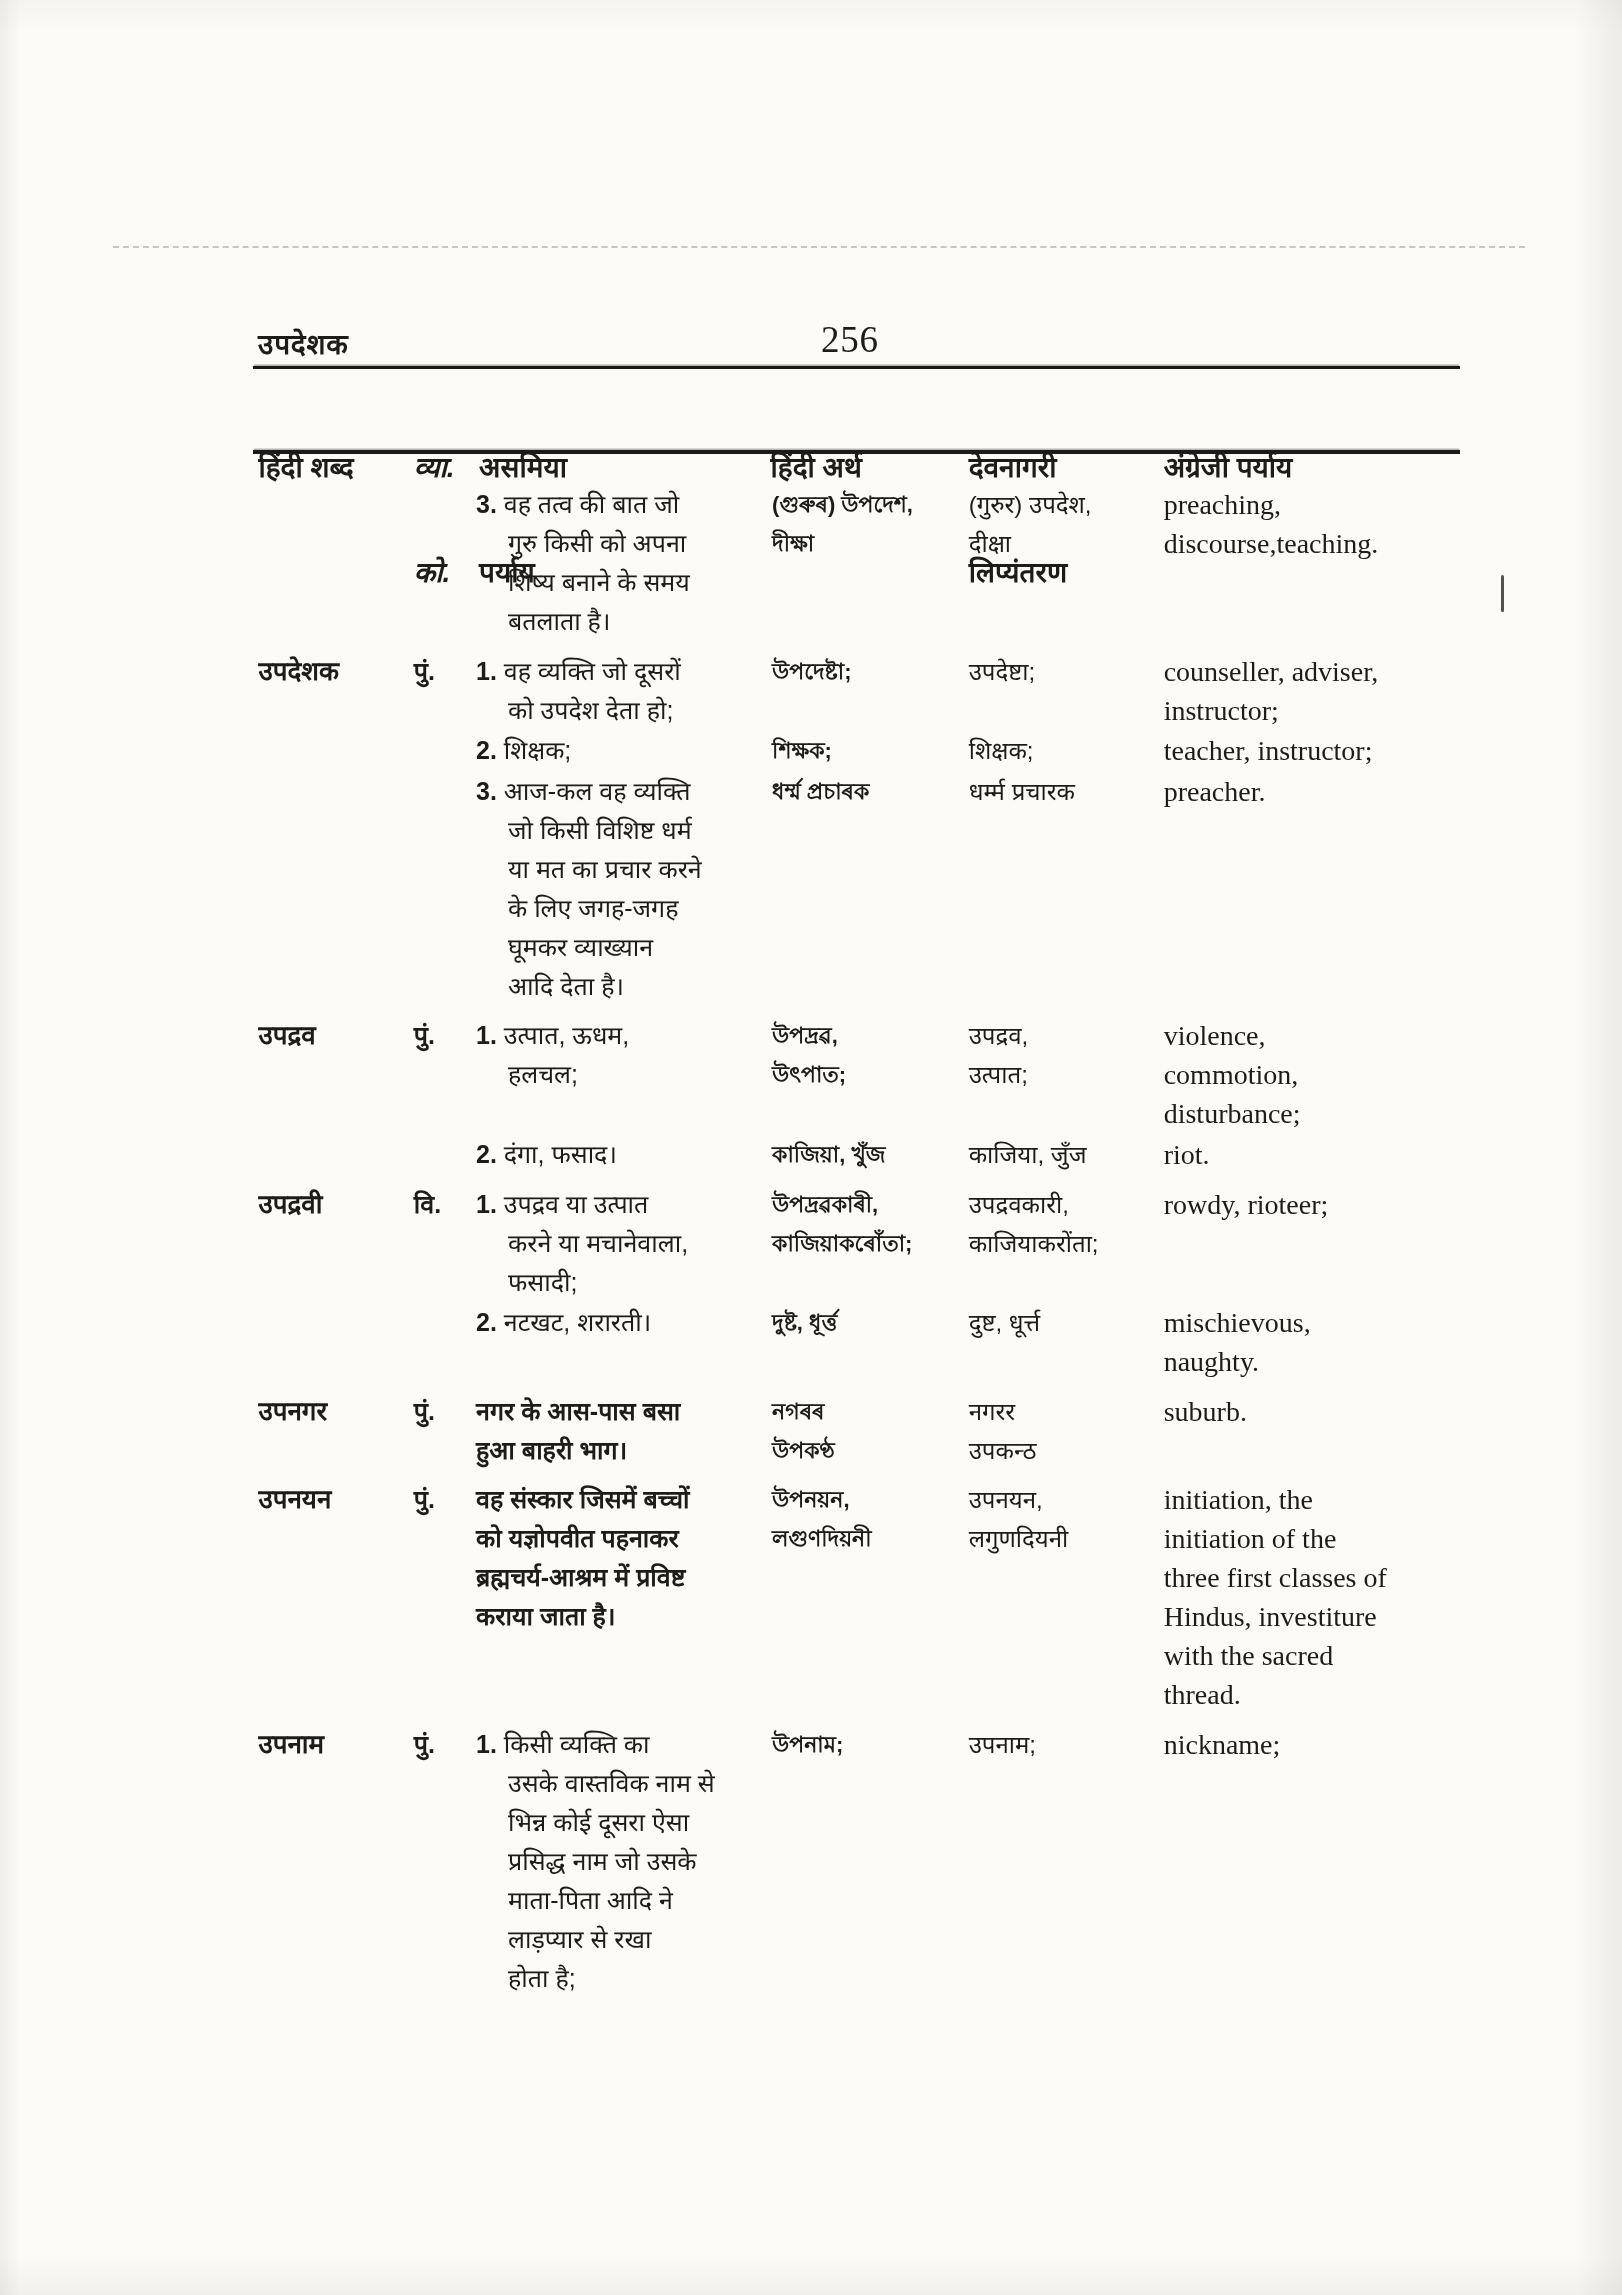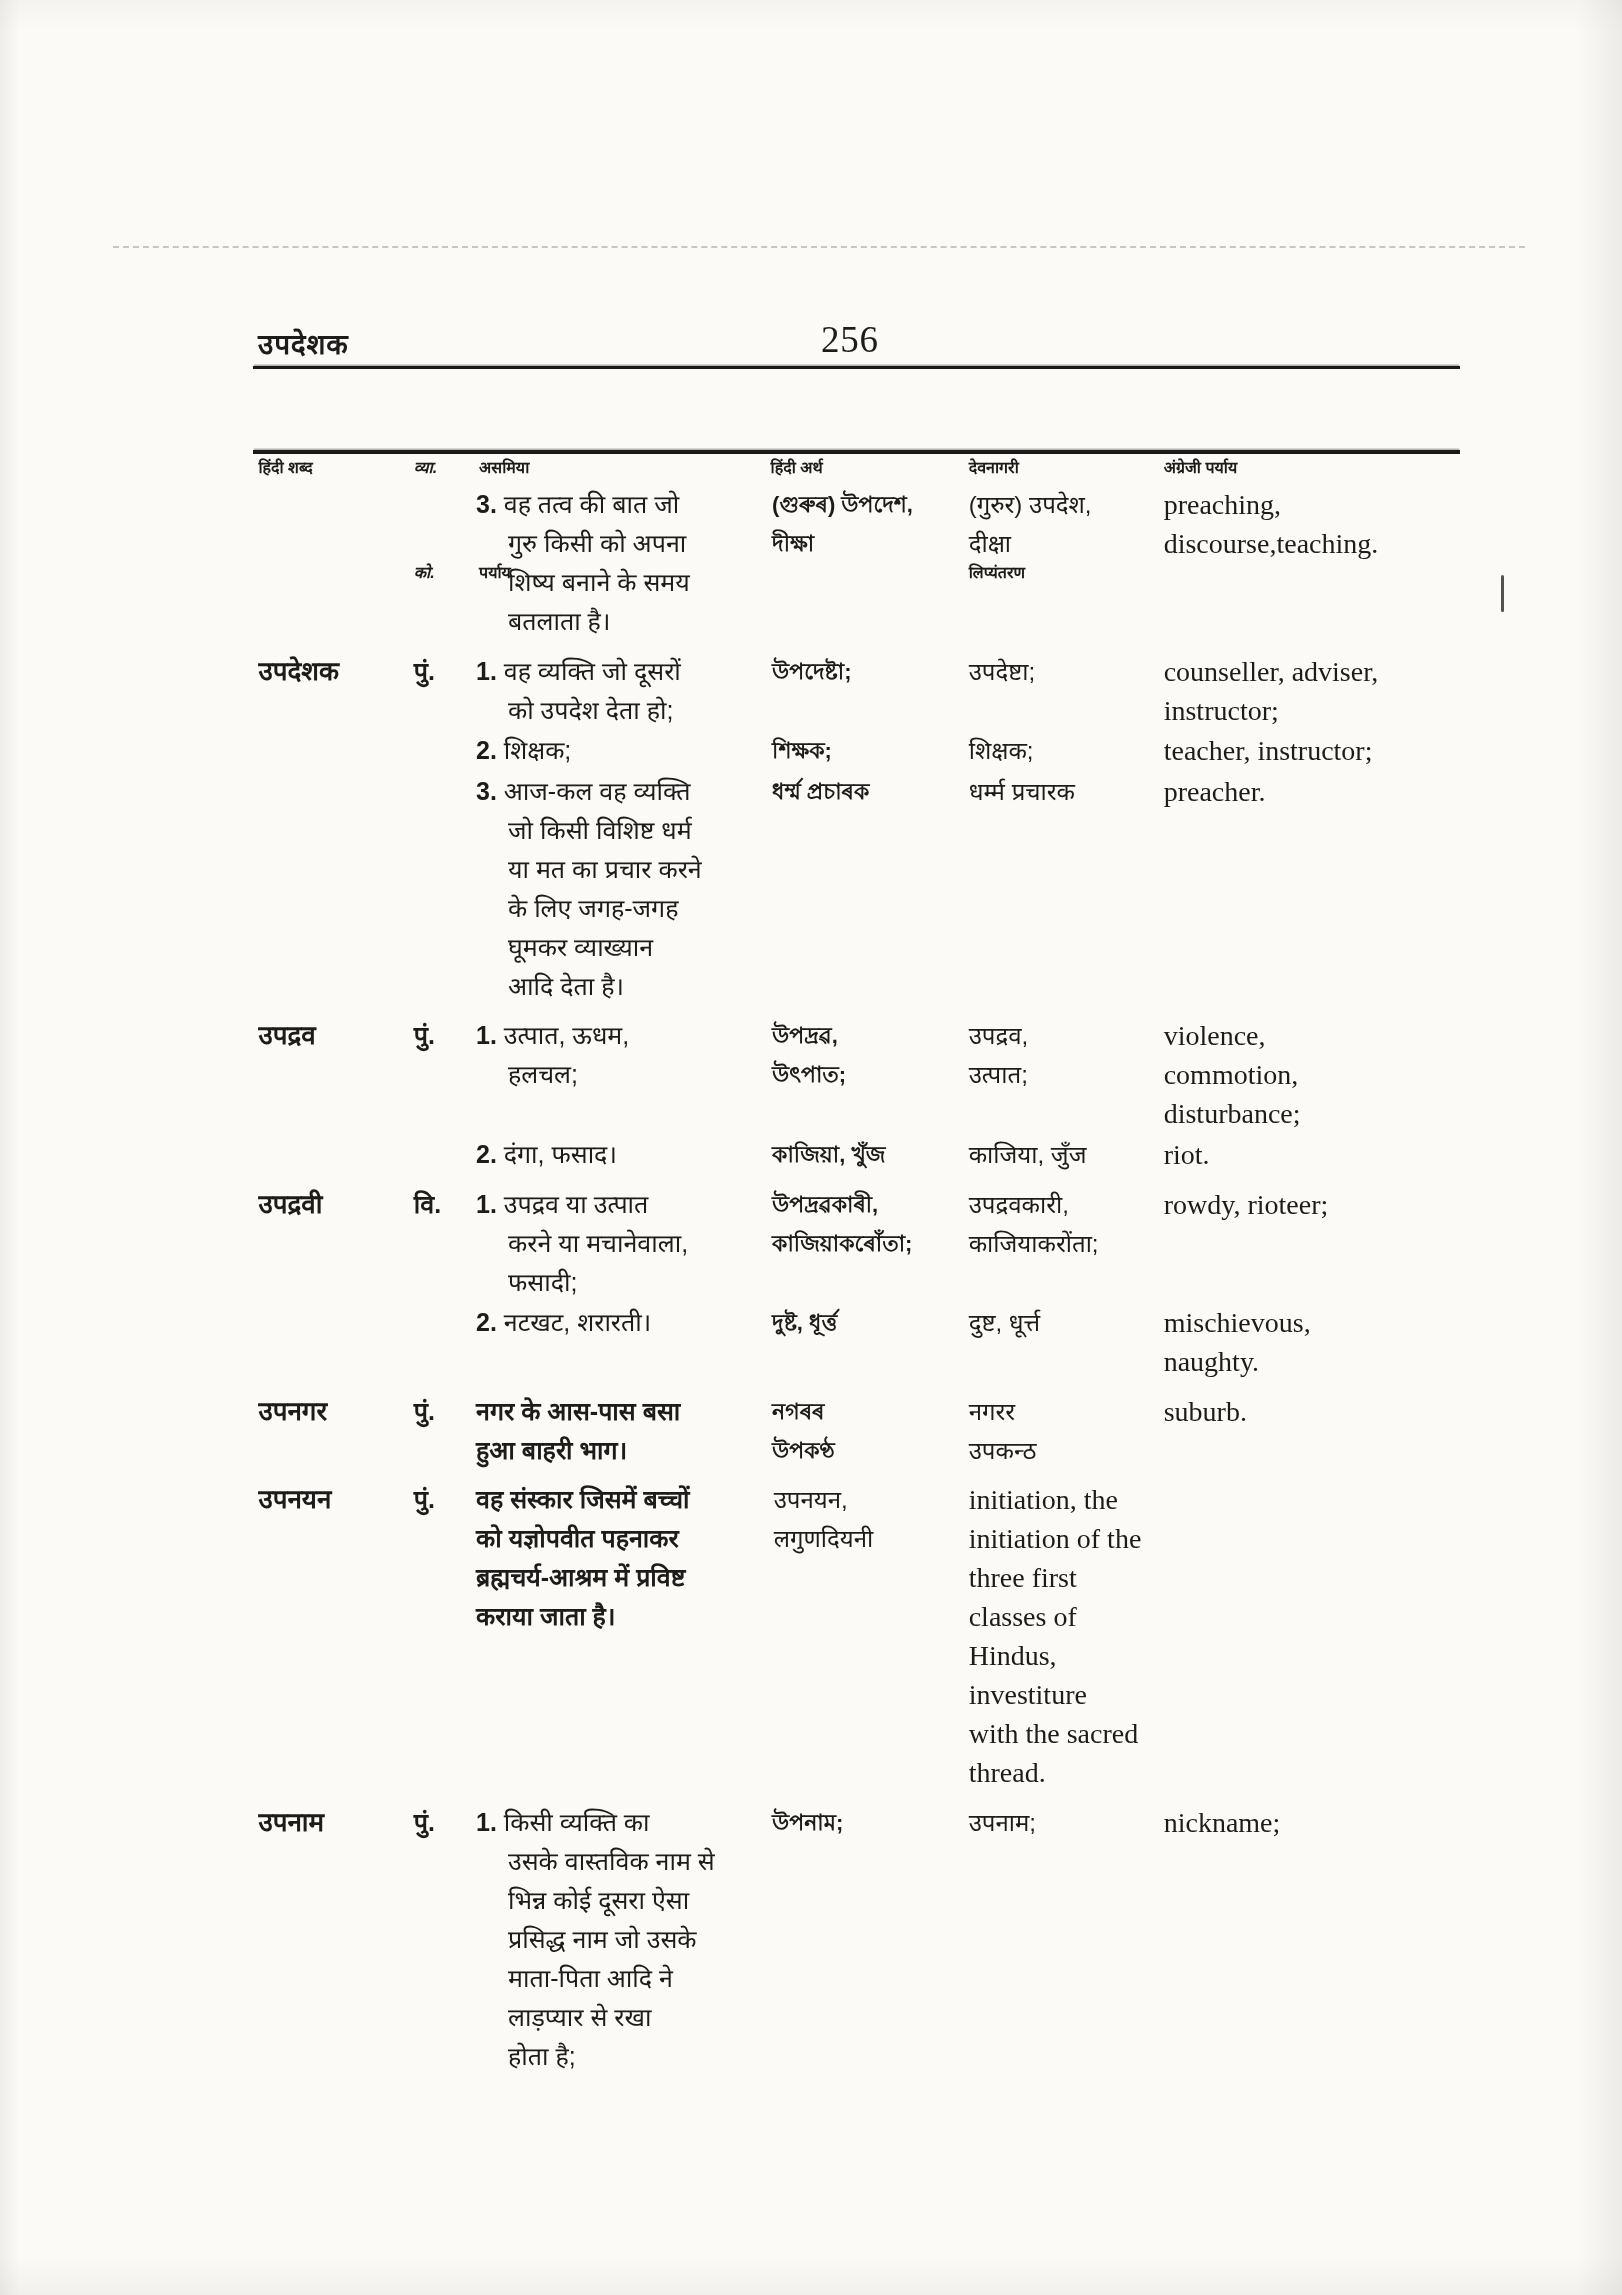--- a/index.html
+++ b/index.html
@@ -35,21 +35,21 @@
     position:absolute;left:519px;top:-6.1px;
     font-family:"Liberation Serif","DejaVu Serif",serif;
     font-size:37px;font-weight:500;letter-spacing:0.8px;margin-left:44px;
   }
   .rule{position:absolute;left:253px;width:1207px;background:#1b1a18;}
   .rule-top{top:366px;height:3.1px;box-shadow:0 -2.3px 0 -0.8px rgba(30,28,25,.35);}
   .rule-bottom{top:450px;height:3.8px;box-shadow:0 -2.3px 0 -0.8px rgba(30,28,25,.30);}
   .colheads{
     position:absolute;left:253px;top:380px;width:1207px;
     display:grid;grid-template-columns:157px 63px 293px 195px 195px 305px;
-    font-weight:700;font-size:16px;line-height:35px;
+    font-weight:700;font-size:28px;line-height:35px;
   }
   .colheads .ch{white-space:pre;}
   .ch1{padding-left:5.4px;}
   .ch2{padding-left:3.8px;font-style:italic;}
   .ch3{padding-left:4.6px;}
   .ch4{padding-left:6.1px;}
   .ch5{padding-left:7.7px;}
   .ch6{padding-left:7.7px;}
   .entries{position:absolute;left:253px;top:485px;width:1207px;}
   .entry{
@@ -244,20 +244,22 @@
 
   <div class="entry">
     <div class="headword">उपनयन</div>
     <div class="pos">पुं.</div>
     <div class="senses">
       <div class="sense">
         <div class="meaning flush"><span class="num"></span><span>वह संस्कार जिसमें बच्चों
 को यज्ञोपवीत पहनाकर
 ब्रह्मचर्य-आश्रम में प्रविष्ट
 कराया जाता है।</span></div>
+        <div class="asm">উপনয়ন,
+লগুণদিয়নী</div>
         <div class="dev">उपनयन,
 लगुणदियनी</div>
         <div class="eng">initiation, the
 initiation of the
 three first classes of
 Hindus, investiture
 with the sacred
 thread.</div>
       </div>
     </div>

